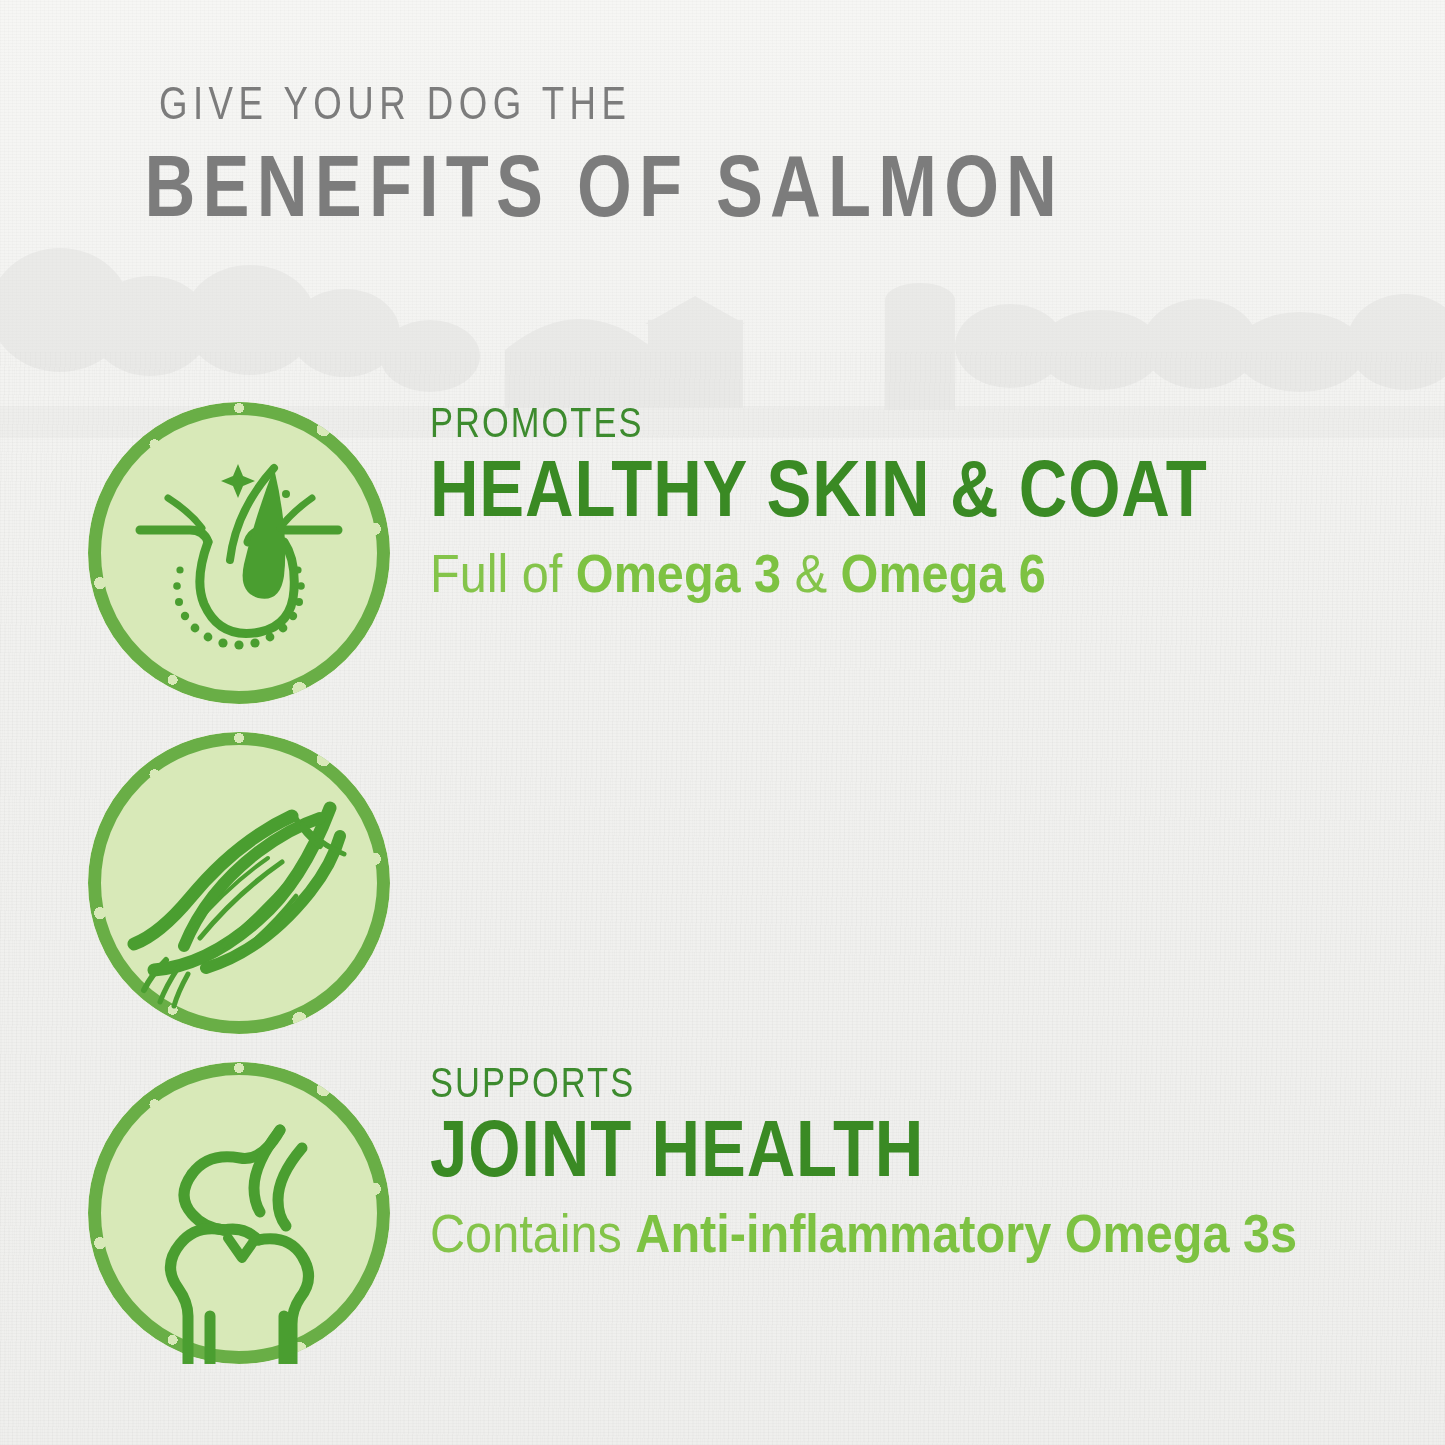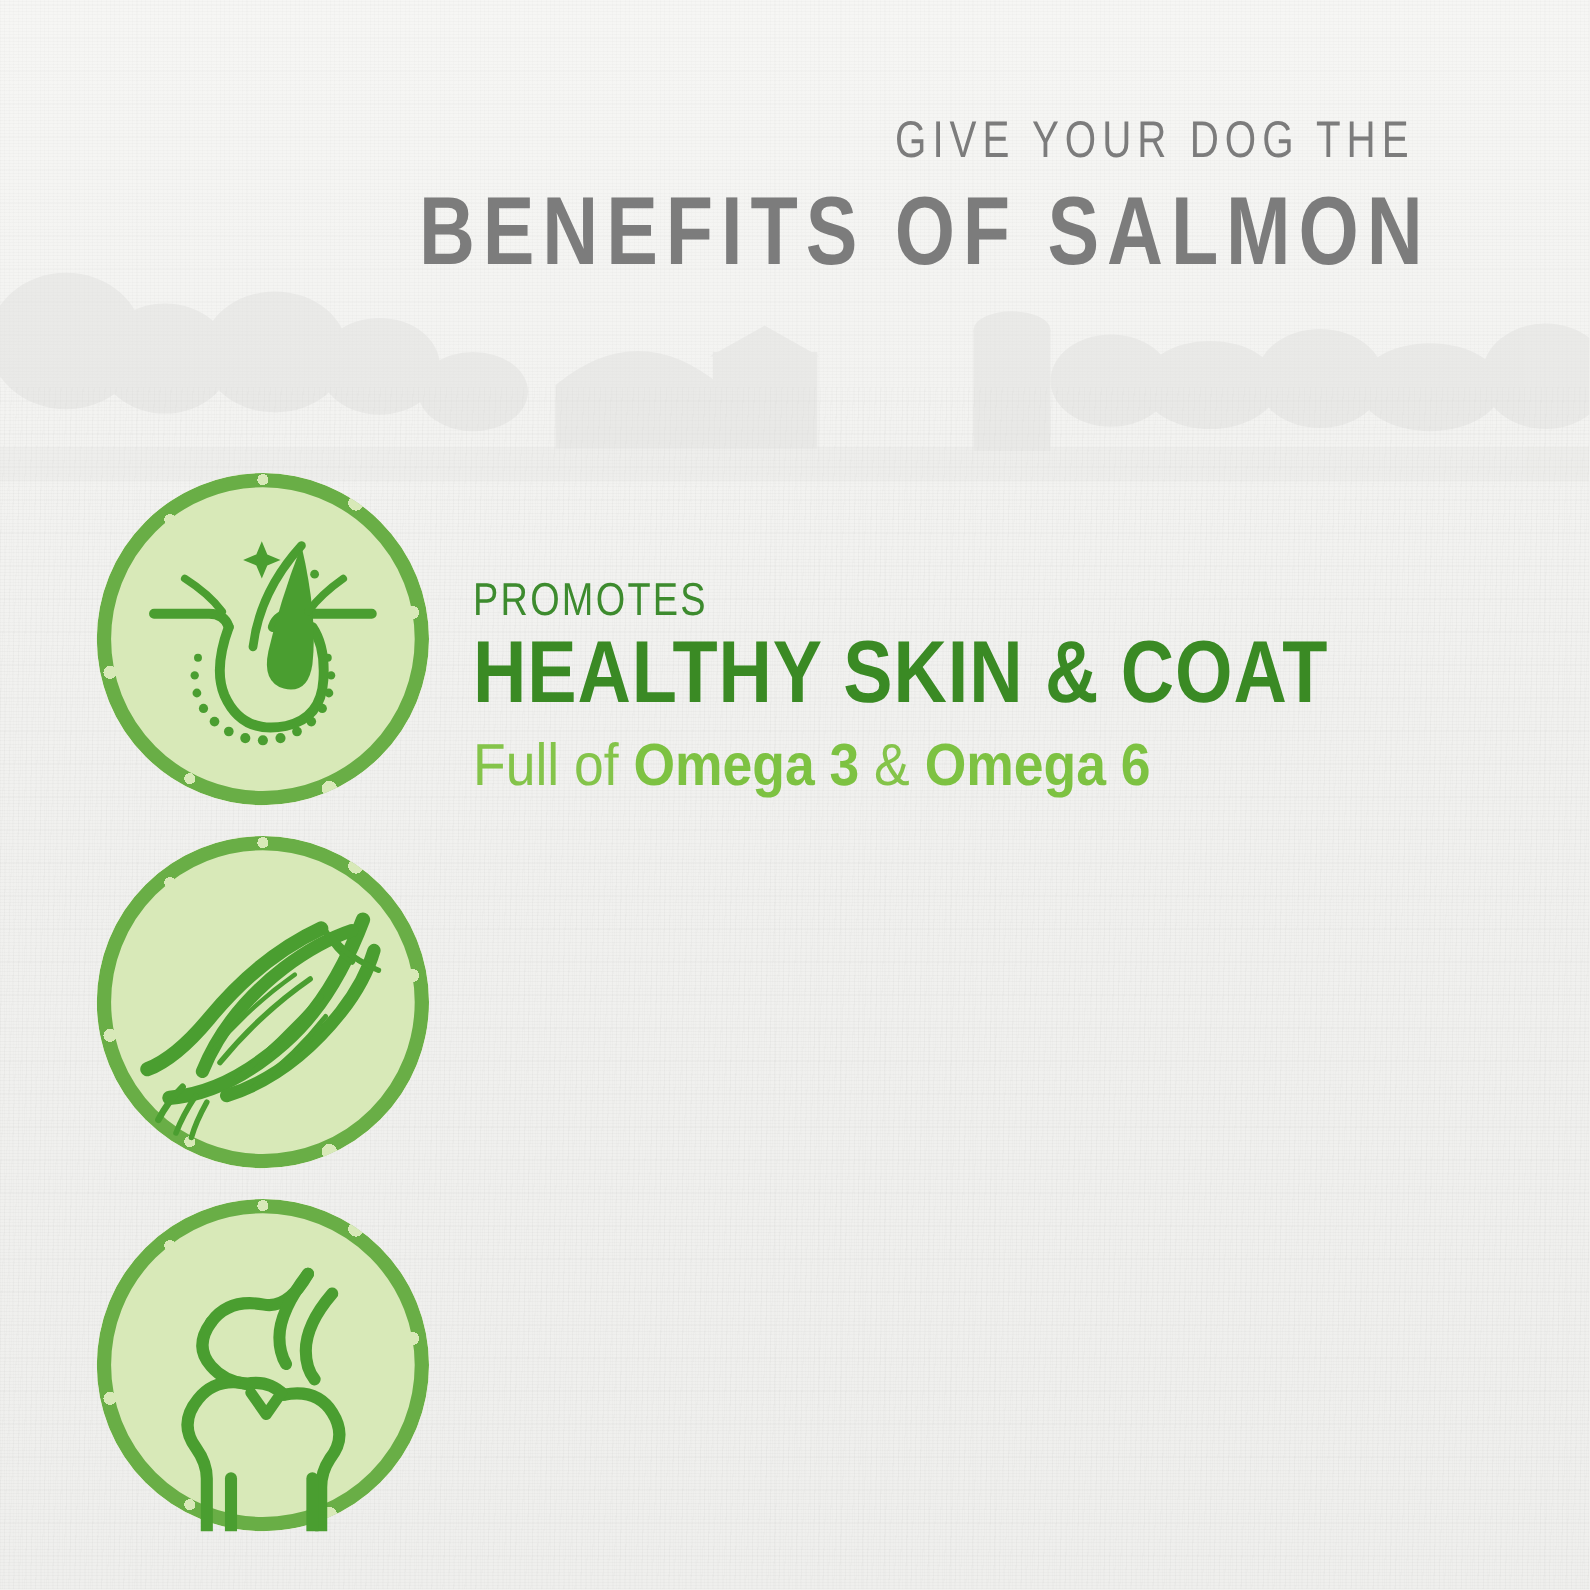--- a/index.html
+++ b/index.html
@@ -29,23 +29,22 @@
   .field-band{
     position:absolute;left:0;top:352px;width:1445px;height:1093px;
     opacity:.5;pointer-events:none;
     background:
       repeating-linear-gradient(92deg, rgba(0,0,0,0.022) 0px, rgba(0,0,0,0.022) 1px, rgba(0,0,0,0) 1px, rgba(0,0,0,0) 5px),
       repeating-linear-gradient(0deg, rgba(0,0,0,0.012) 0px, rgba(0,0,0,0.012) 1px, rgba(0,0,0,0) 1px, rgba(0,0,0,0) 6px);
   }
 
   
   .header{
-    position:absolute;left:0;top:78px;width:1445px;text-align:right;
+    position:absolute;left:0;top:78px;width:1445px;text-align:left;
     z-index:5;
-    margin-top:24px;
   }
   .kicker{
     color:#7c7c7c;
     font-size:47px;
     letter-spacing:7px;
     font-weight:400;
     transform:scaleX(.78);
     line-height:1.05;
     white-space:nowrap;
   }
@@ -59,21 +58,21 @@
     margin-top:10px;
     white-space:nowrap;
   }
 
   
   .rows{position:absolute;left:0;top:402px;width:1445px;z-index:5;}
   .row{
     position:relative;
     height:330px;
     display:flex;
-    align-items:flex-end;
+    align-items:flex-start;
   }
   .badge{
     position:relative;
     width:302px;height:302px;
     margin-left:88px;
     flex:0 0 auto;
   }
   .badge .disc{
     position:absolute;inset:0;
     border-radius:50%;
@@ -280,15 +279,20 @@
           <path d="M136 168 q20 -4 34 10"></path>
 
           <path d="M170 178 q30 -6 44 16 q14 22 -2 42 q-8 12 -8 26 l0 66"></path>
           <path d="M196 254 l0 74"></path>
           <path d="M122 254 l0 74"></path>
 
           <path d="M140 176 l14 20 l14 -20" stroke-width="10"></path>
         </g>
       </svg>
     </div>
+    <div class="copy">
+      <div class="eyebrow">SUPPORTS</div>
+      <div class="headline">JOINT HEALTH</div>
+      <div class="sub"><span>Contains </span><b>Anti-inflammatory Omega 3s</b></div>
+    </div>
   </div>
 
 </div>
 
 </body></html>

